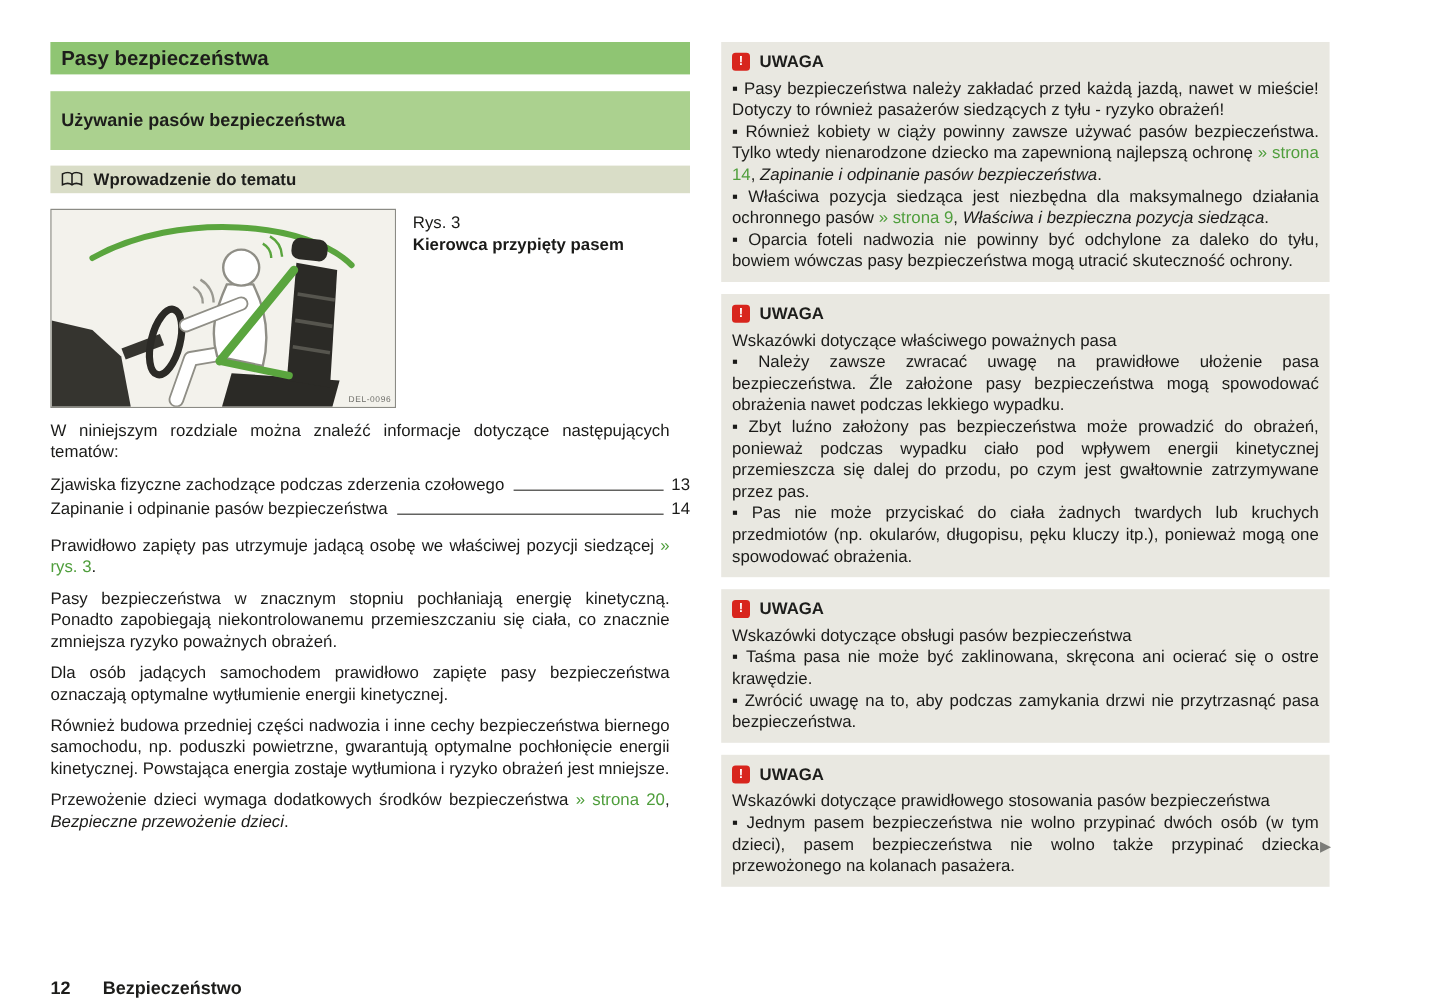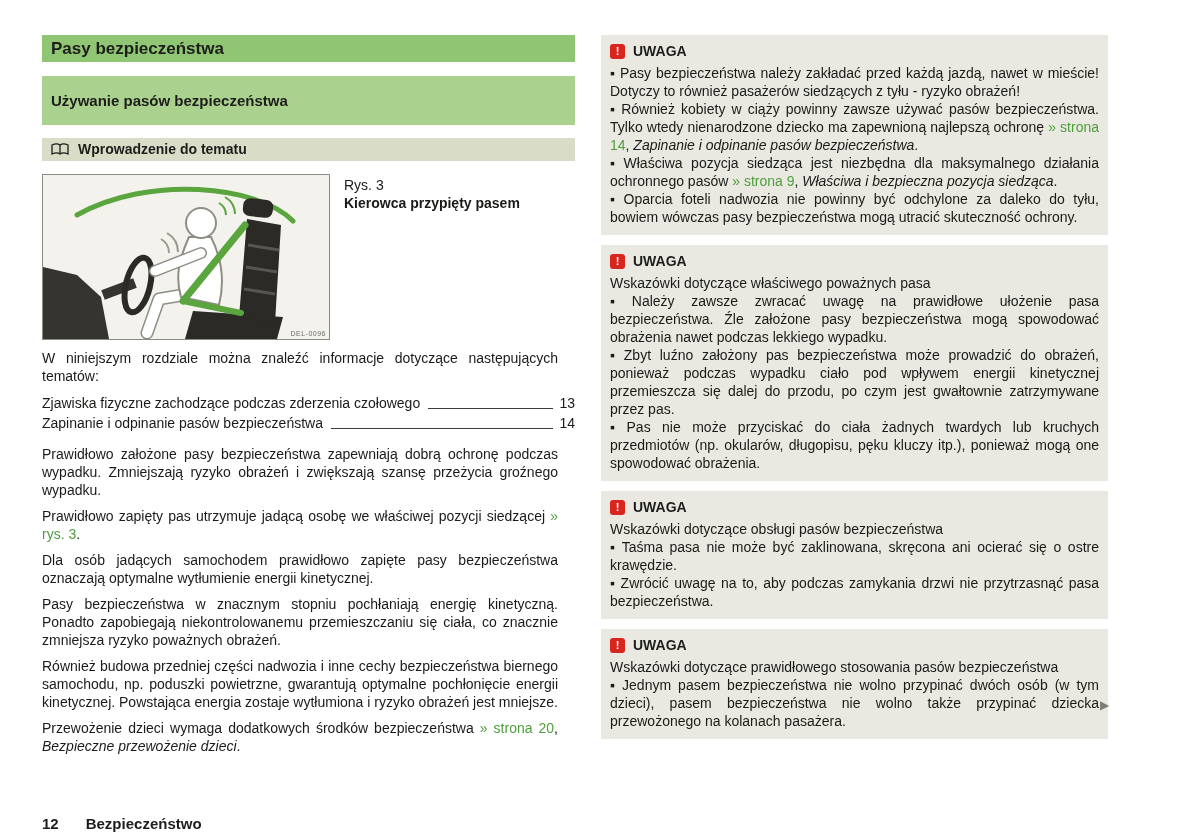--- a/index.html
+++ b/index.html
@@ -140,24 +140,23 @@
         <span class="leader"></span>
         <span class="tocpage">13</span>
       </div>
       <div class="tocrow">
         <span>Zapinanie i odpinanie pasów bezpieczeństwa</span>
         <span class="leader"></span>
         <span class="tocpage">14</span>
       </div>
     </div>
 
-    <p class="body">Prawidłowo założone pasy bezpieczeństwa zapewniają dobrą ochronę podczas wypadku. Zmniejszają ryzyko obrażeń i zwiększają szansę przeżycia groźnego wypadku.</p>
     <p class="body"><span>Prawidłowo zapięty pas utrzymuje jadącą osobę we właściwej pozycji siedzącej </span><span class="link">» rys. 3</span><span>.</span></p>
+    <p class="body">Pasy bezpieczeństwa w znacznym stopniu pochłaniają energię kinetyczną. Ponadto zapobiegają niekontrolowanemu przemieszczaniu się ciała, co znacznie zmniejsza ryzyko poważnych obrażeń.</p>
     <p class="body">Dla osób jadących samochodem prawidłowo zapięte pasy bezpieczeństwa oznaczają optymalne wytłumienie energii kinetycznej.</p>
-    <p class="body">Pasy bezpieczeństwa w znacznym stopniu pochłaniają energię kinetyczną. Ponadto zapobiegają niekontrolowanemu przemieszczaniu się ciała, co znacznie zmniejsza ryzyko poważnych obrażeń.</p>
     <p class="body">Również budowa przedniej części nadwozia i inne cechy bezpieczeństwa biernego samochodu, np. poduszki powietrzne, gwarantują optymalne pochłonięcie energii kinetycznej. Powstająca energia zostaje wytłumiona i ryzyko obrażeń jest mniejsze.</p>
     <p class="body"><span>Przewożenie dzieci wymaga dodatkowych środków bezpieczeństwa </span><span class="link">» strona 20</span><span>, </span><span class="it">Bezpieczne przewożenie dzieci</span><span>.</span></p>
   </div>
 
   <div class="col-right">
 
     <div class="wbox">
       <div class="whead">
         <span class="wicon">!</span>
         <span class="wtitle">UWAGA</span>

